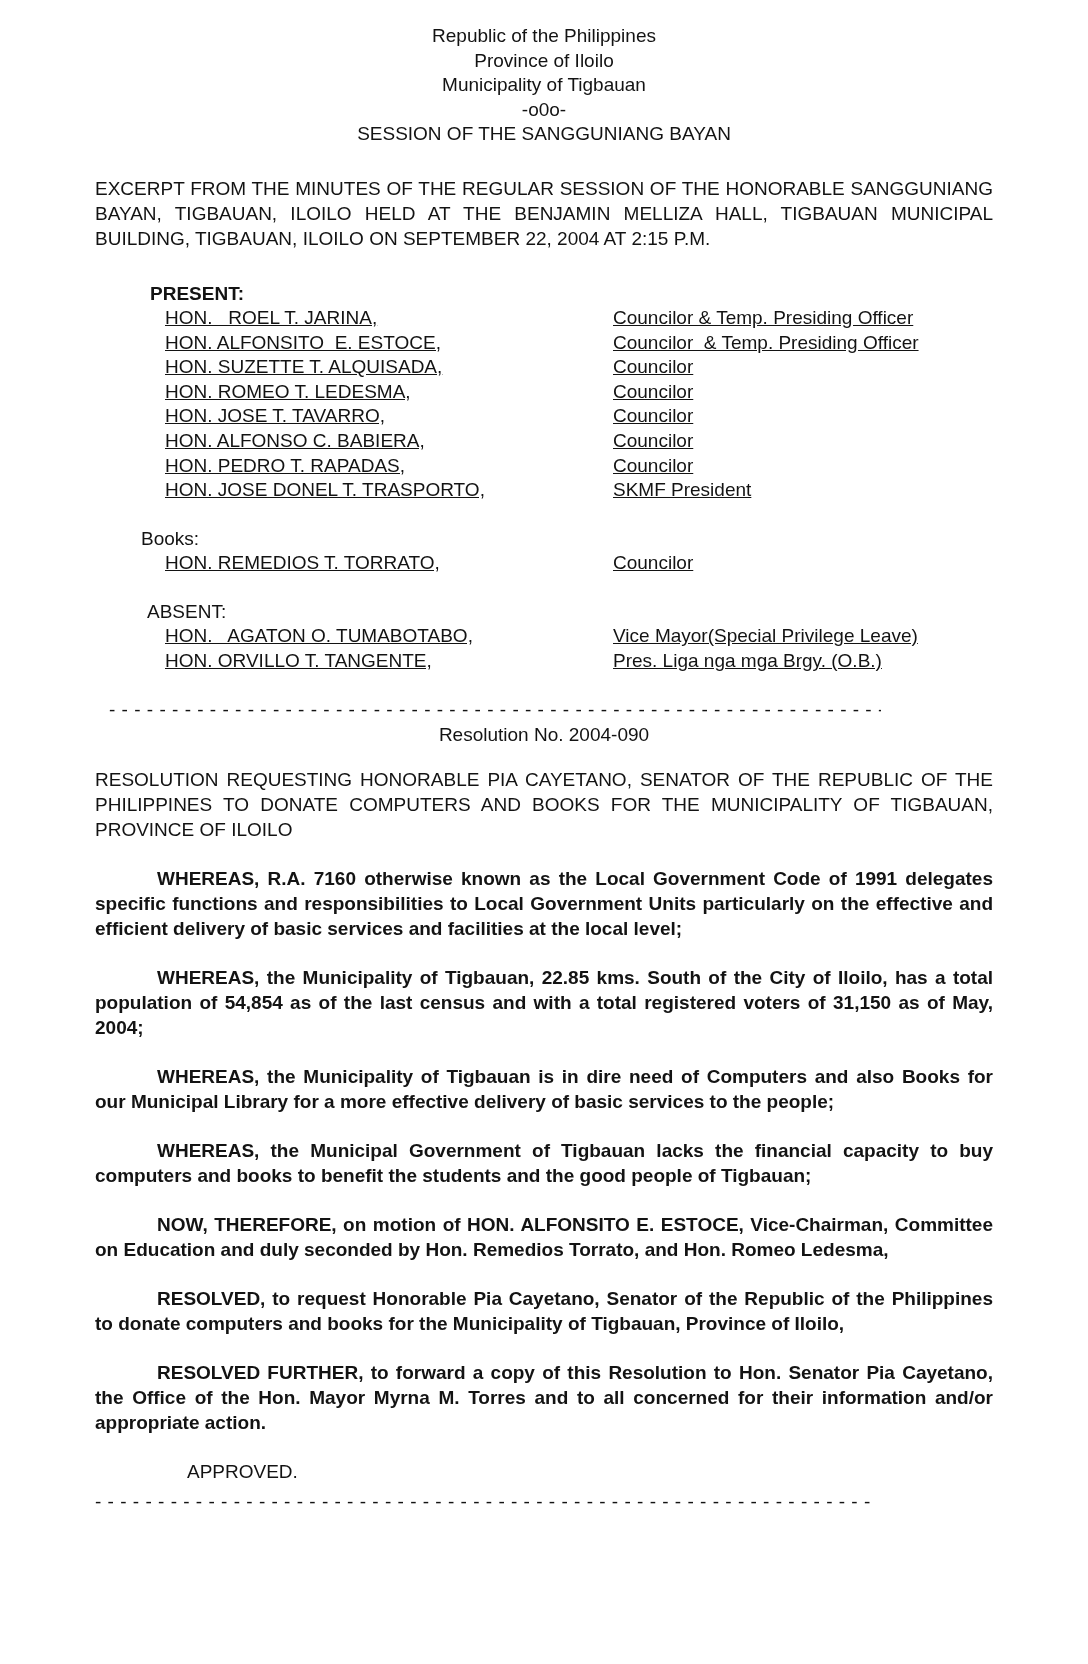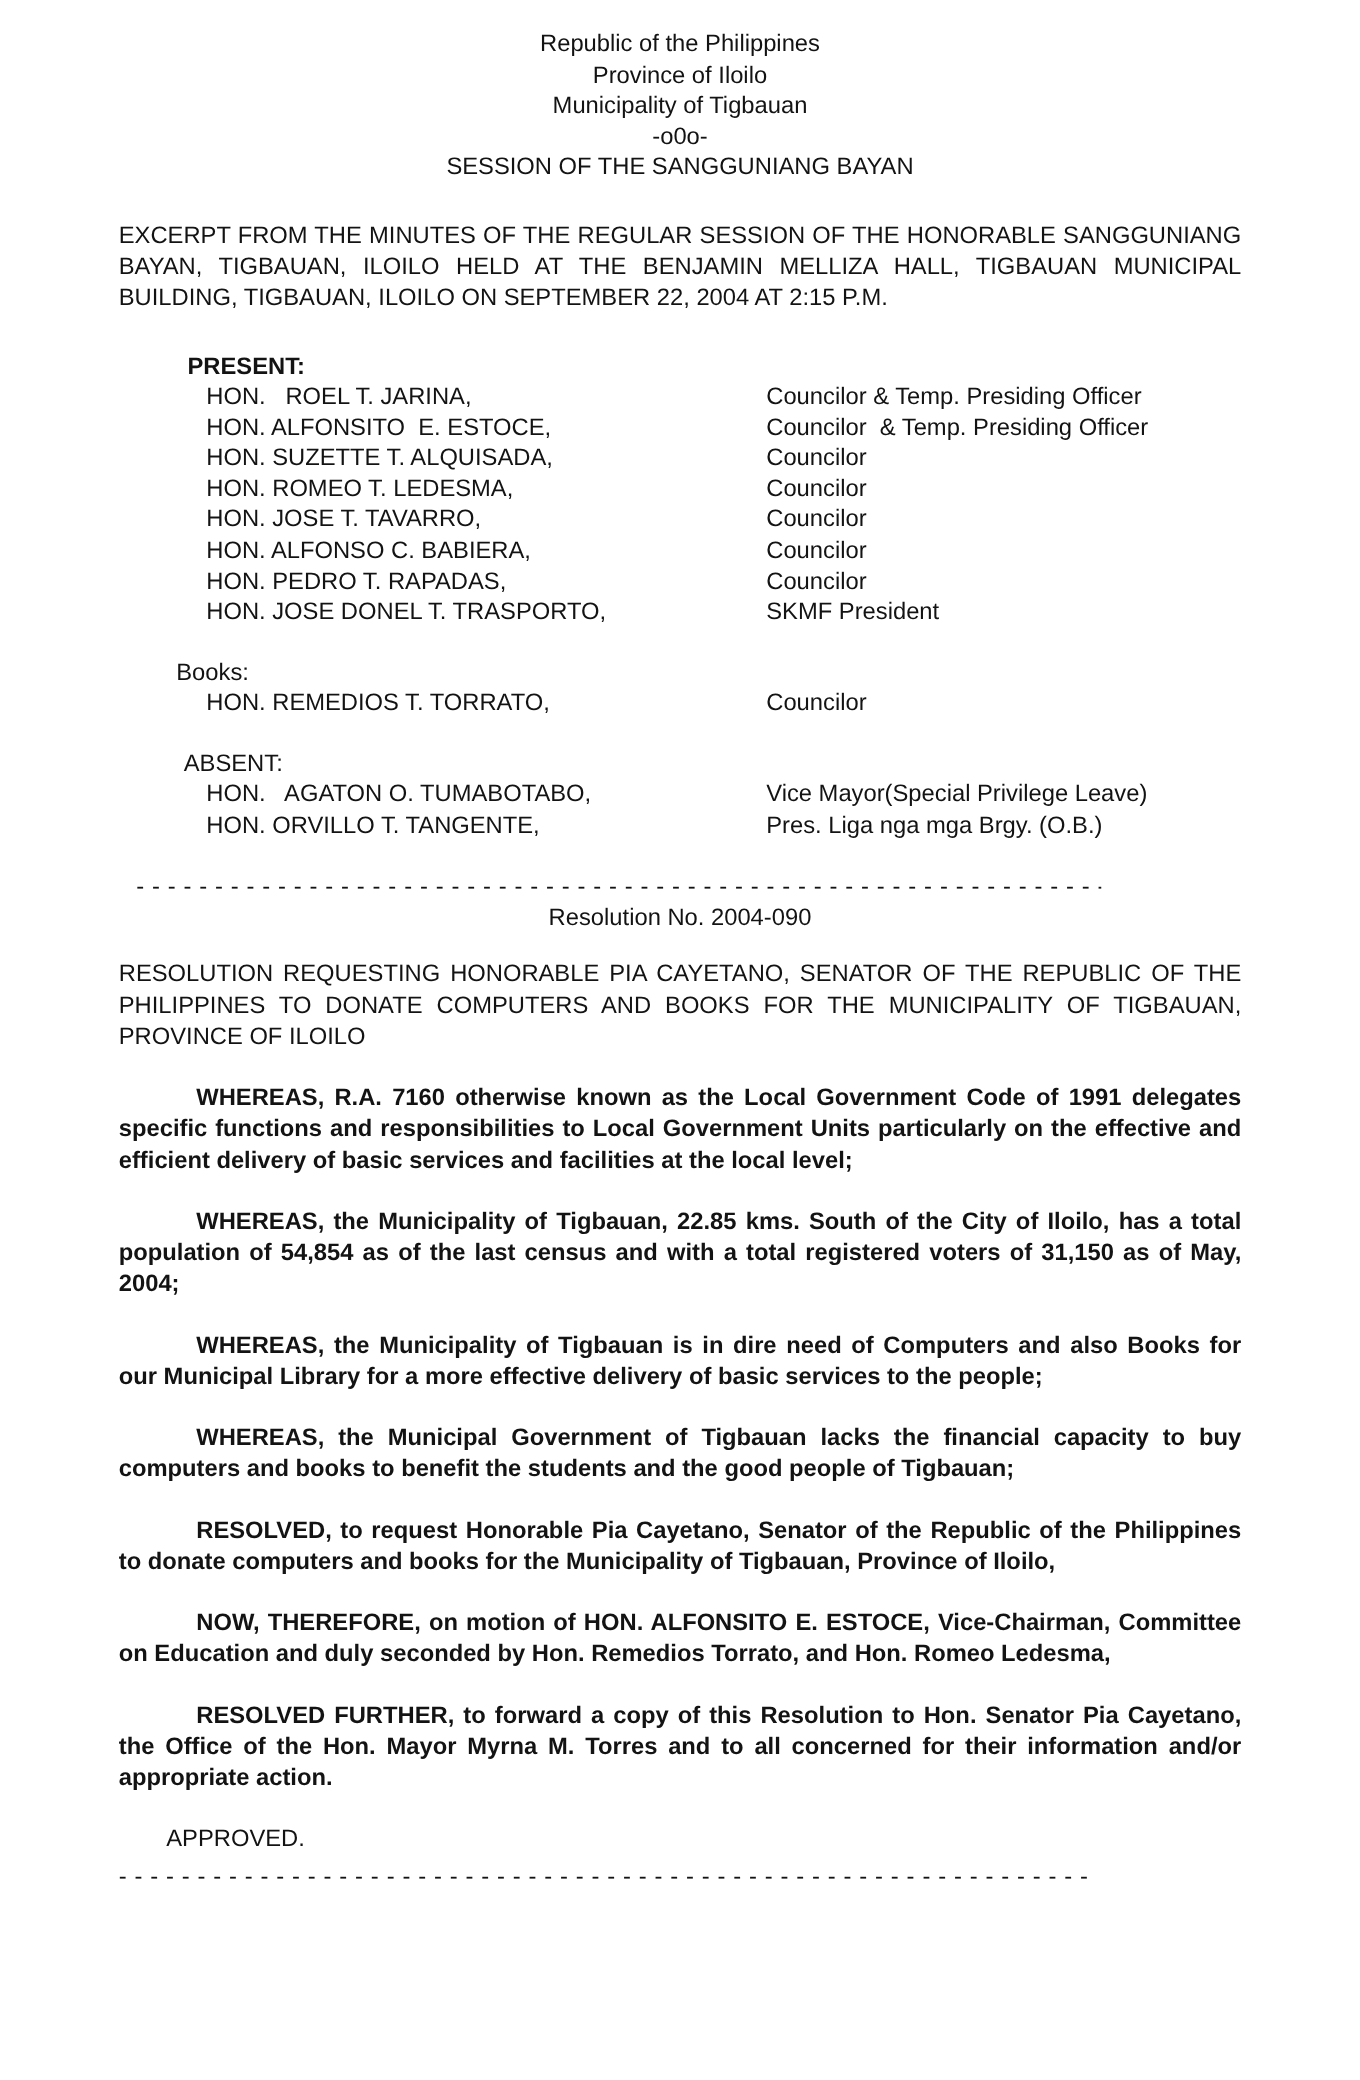--- a/index.html
+++ b/index.html
@@ -35,20 +35,21 @@
     margin-top: 31px;
   }
   .att-group-label { line-height: 24.5px; }
   .present-label { margin-left: 55px; font-weight: bold; }
   .late-label    { margin-left: 46px; margin-top: 24px; }
   .absent-label  { margin-left: 52px; margin-top: 24px; }
   .att-row {
     display: flex;
     padding-left: 70px;
     line-height: 24.6px;
+    text-decoration: underline;
   }
   .att-name {
     flex: none;
     width: 448px;
     white-space: pre;
     overflow: hidden;
   }
   .att-role { flex: 1; white-space: pre; overflow: hidden; }
   .divider {
     white-space: nowrap;
@@ -78,21 +79,21 @@
   .para {
     margin: 0;
     margin-top: 24px;
     text-align: justify;
     text-indent: 62px;
     line-height: 25px;
     font-weight: bold;
   }
   .approved {
     margin-top: 24px;
-    margin-left: 38px;
+    margin-left: 92px;
     line-height: 25px;
   }
 </style>
 </head>
 <body>
 
 <div class="page">
 
   <div class="doc-header">
     <div>Republic of the Philippines</div>
@@ -164,21 +165,21 @@
   <div class="divider divider-top">- - - - - - - - - - - - - - - - - - - - - - - - - - - - - - - - - - - - - - - - - - - - - - - - - - - - - - - - - - - - - - - - - - - - - - - - - -</div>
 
   <div class="resolution-no">Resolution No. 2004-090</div>
 
   <p class="res-title">RESOLUTION REQUESTING HONORABLE PIA CAYETANO, SENATOR OF THE REPUBLIC OF THE PHILIPPINES TO DONATE COMPUTERS AND BOOKS FOR THE MUNICIPALITY OF TIGBAUAN, PROVINCE OF ILOILO</p>
 
   <p class="para">WHEREAS, R.A. 7160 otherwise known as the Local Government Code of 1991 delegates specific functions and responsibilities to Local Government Units particularly on the effective and efficient delivery of basic services and facilities at the local level;</p>
   <p class="para">WHEREAS, the Municipality of Tigbauan, 22.85 kms. South of the City of Iloilo, has a total population of 54,854 as of the last census and with a total registered voters of 31,150 as of May, 2004;</p>
   <p class="para">WHEREAS, the Municipality of Tigbauan is in dire need of Computers and also Books for our Municipal Library for a more effective delivery of basic services to the people;</p>
   <p class="para">WHEREAS, the Municipal Government of Tigbauan lacks the financial capacity to buy computers and books to benefit the students and the good people of Tigbauan;</p>
+  <p class="para">NOW, THEREFORE, on motion of HON. ALFONSITO E. ESTOCE, Vice-Chairman, Committee on Education and duly seconded by Hon. Remedios Torrato, and Hon. Romeo Ledesma,</p>
   <p class="para">RESOLVED, to request Honorable Pia Cayetano, Senator of the Republic of the Philippines to donate computers and books for the Municipality of Tigbauan, Province of Iloilo,</p>
-  <p class="para">NOW, THEREFORE, on motion of HON. ALFONSITO E. ESTOCE, Vice-Chairman, Committee on Education and duly seconded by Hon. Remedios Torrato, and Hon. Romeo Ledesma,</p>
   <p class="para">RESOLVED FURTHER, to forward a copy of this Resolution to Hon. Senator Pia Cayetano, the Office of the Hon. Mayor Myrna M. Torres and to all concerned for their information and/or appropriate action.</p>
 
   <div class="approved">APPROVED.</div>
 
   <div class="divider divider-bottom">- - - - - - - - - - - - - - - - - - - - - - - - - - - - - - - - - - - - - - - - - - - - - - - - - - - - - - - - - - - - - - - - - - - - - - - - - -</div>
 
 </div>
 
 </body></html>

